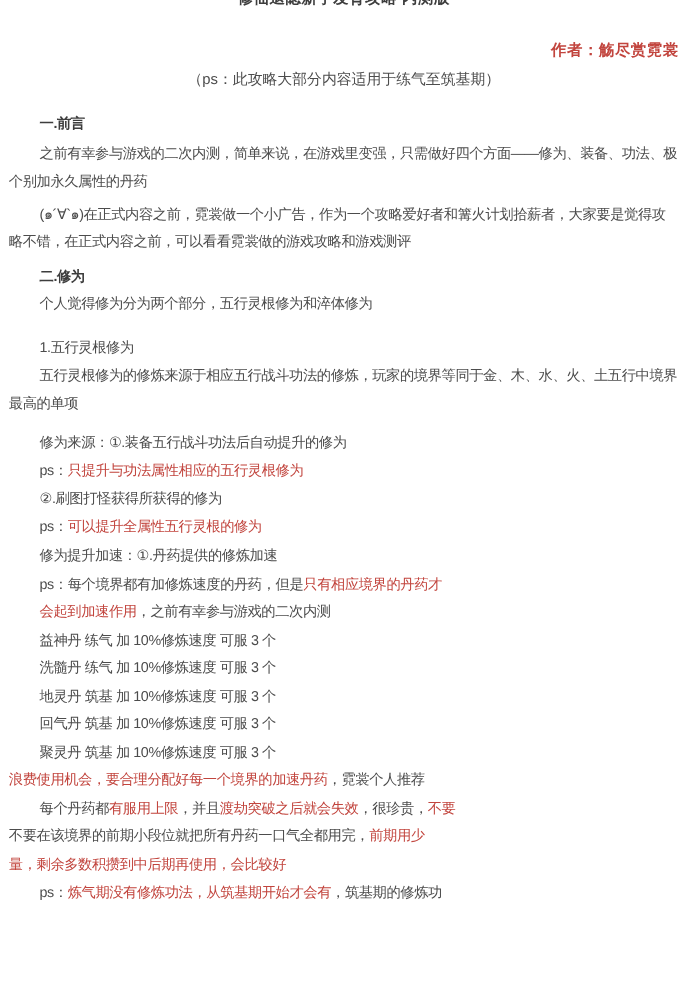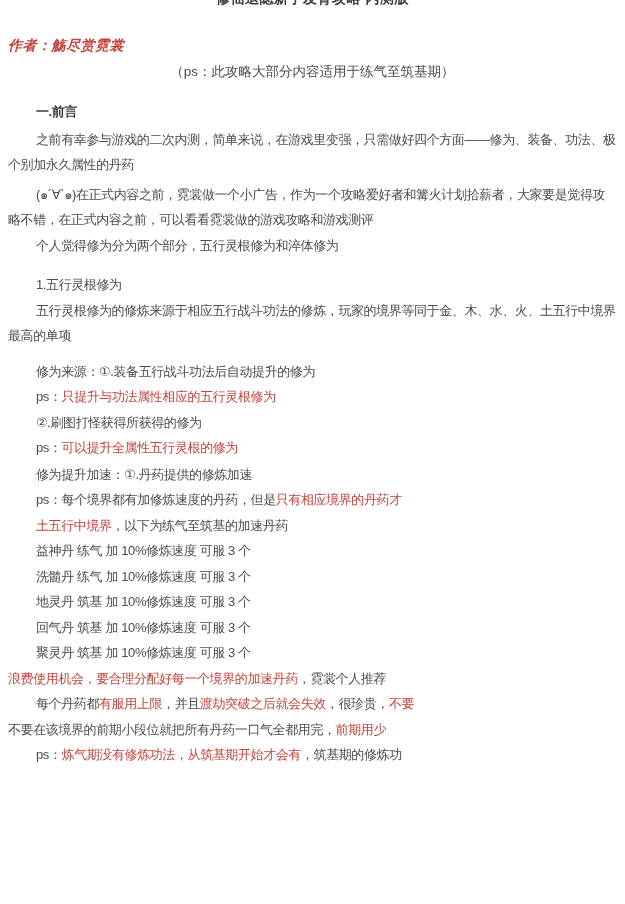--- a/index.html
+++ b/index.html
@@ -17,28 +17,27 @@
     text-align: center;
     font-weight: bold;
     font-size: 14px;
     line-height: 24px;
     color: var(--heading, #3d3d3d);
     margin-top: -14px;            
     letter-spacing: 0.5px;
     white-space: nowrap;
   }
   .author {
-    text-align: left;
+    text-align: right;
     font-weight: bold;
     font-size: 14px;
     line-height: 22px;
     color: var(--red, #c2453e);
     margin-top: 24px;
     letter-spacing: 0.5px;
-    font-style: italic;
   }
   .subtitle {
     text-align: center;
     font-size: 13.5px;
     line-height: 22px;
     color: var(--text, #4c4c4c);
     margin-top: 5px;
   }
 
   .content {
@@ -63,34 +62,36 @@
 <div class="page">
   <div class="doc-title">修仙退隐新手发育攻略 内测版</div>
   <div class="author">作者：觞尽赏霓裳</div>
   <div class="subtitle">（ps：此攻略大部分内容适用于练气至筑基期）</div>
   <div class="content" id="content">
       <div class="ln ind bold"><span class="dark">一.前言</span></div>
       <div class="ln ind" style="margin-top: 2px;"><span class="dark">之前有幸参与游戏的二次内测，简单来说，在游戏里变强，只需做好四个方面——修为、装备、功法、极</span></div>
       <div class="ln cont"><span class="dark">个别加永久属性的丹药</span></div>
       <div class="ln ind" style="margin-top: 4px;"><span class="dark">(๑´∀`๑)在正式内容之前，霓裳做一个小广告，作为一个攻略爱好者和篝火计划拾薪者，大家要是觉得攻</span></div>
       <div class="ln cont"><span class="dark">略不错，在正式内容之前，可以看看霓裳做的游戏攻略和游戏测评</span></div>
+      <div class="ln ind bold" style="margin-top: 5px;"><span class="dark">二.修为</span></div>
       <div class="ln ind"><span class="dark">个人觉得修为分为两个部分，五行灵根修为和淬体修为</span></div>
       <div class="ln ind" style="margin-top: 14px;"><span class="dark">1.五行灵根修为</span></div>
       <div class="ln ind"><span class="dark">五行灵根修为的修炼来源于相应五行战斗功法的修炼，玩家的境界等同于金、木、水、火、土五行中境界</span></div>
       <div class="ln cont"><span class="dark">最高的单项</span></div>
       <div class="ln ind" style="margin-top: 10px;"><span class="dark">修为来源：①.装备五行战斗功法后自动提升的修为</span></div>
       <div class="ln ind"><span class="dark">ps：</span><span class="red">只提升与功法属性相应的五行灵根修为</span></div>
       <div class="ln ind"><span class="dark">②.刷图打怪获得所获得的修为</span></div>
       <div class="ln ind"><span class="dark">ps：</span><span class="red">可以提升全属性五行灵根的修为</span></div>
       <div class="ln ind" style="margin-top: 1px;"><span class="dark">修为提升加速：①.丹药提供的修炼加速</span></div>
       <div class="ln ind"><span class="dark">ps：每个境界都有加修炼速度的丹药，但是</span><span class="red">只有相应境界的丹药才</span></div>
-      <div class="ln ind"><span class="red">土五行中境界</span><span class="dark">，以下为练气至筑基的加速丹药</span></div>
+      <div class="ln ind"><span class="red">会起到加速作用</span><span class="dark">，之前有幸参与游戏的二次内测</span></div>
       <div class="ln ind"><span class="dark">益神丹 练气 加 10%修炼速度 可服 3 个</span></div>
       <div class="ln ind"><span class="dark">洗髓丹 练气 加 10%修炼速度 可服 3 个</span></div>
       <div class="ln ind"><span class="dark">地灵丹 筑基 加 10%修炼速度 可服 3 个</span></div>
       <div class="ln ind"><span class="dark">回气丹 筑基 加 10%修炼速度 可服 3 个</span></div>
       <div class="ln ind"><span class="dark">聚灵丹 筑基 加 10%修炼速度 可服 3 个</span></div>
       <div class="ln cont"><span class="red">浪费使用机会，要合理分配好每一个境界的加速丹药</span><span class="dark">，霓裳个人推荐</span></div>
       <div class="ln ind"><span class="dark">每个丹药都</span><span class="red">有服用上限</span><span class="dark">，并且</span><span class="red">渡劫突破之后就会失效</span><span class="dark">，很珍贵，</span><span class="red">不要</span></div>
       <div class="ln cont"><span class="dark">不要在该境界的前期小段位就把所有丹药一口气全都用完，</span><span class="red">前期用少</span></div>
+      <div class="ln cont"><span class="red">量，剩余多数积攒到中后期再使用，会比较好</span></div>
       <div class="ln ind"><span class="dark">ps：</span><span class="red">炼气期没有修炼功法，从筑基期开始才会有</span><span class="dark">，筑基期的修炼功</span></div>
     </div>
 </div>
 
 </body></html>

